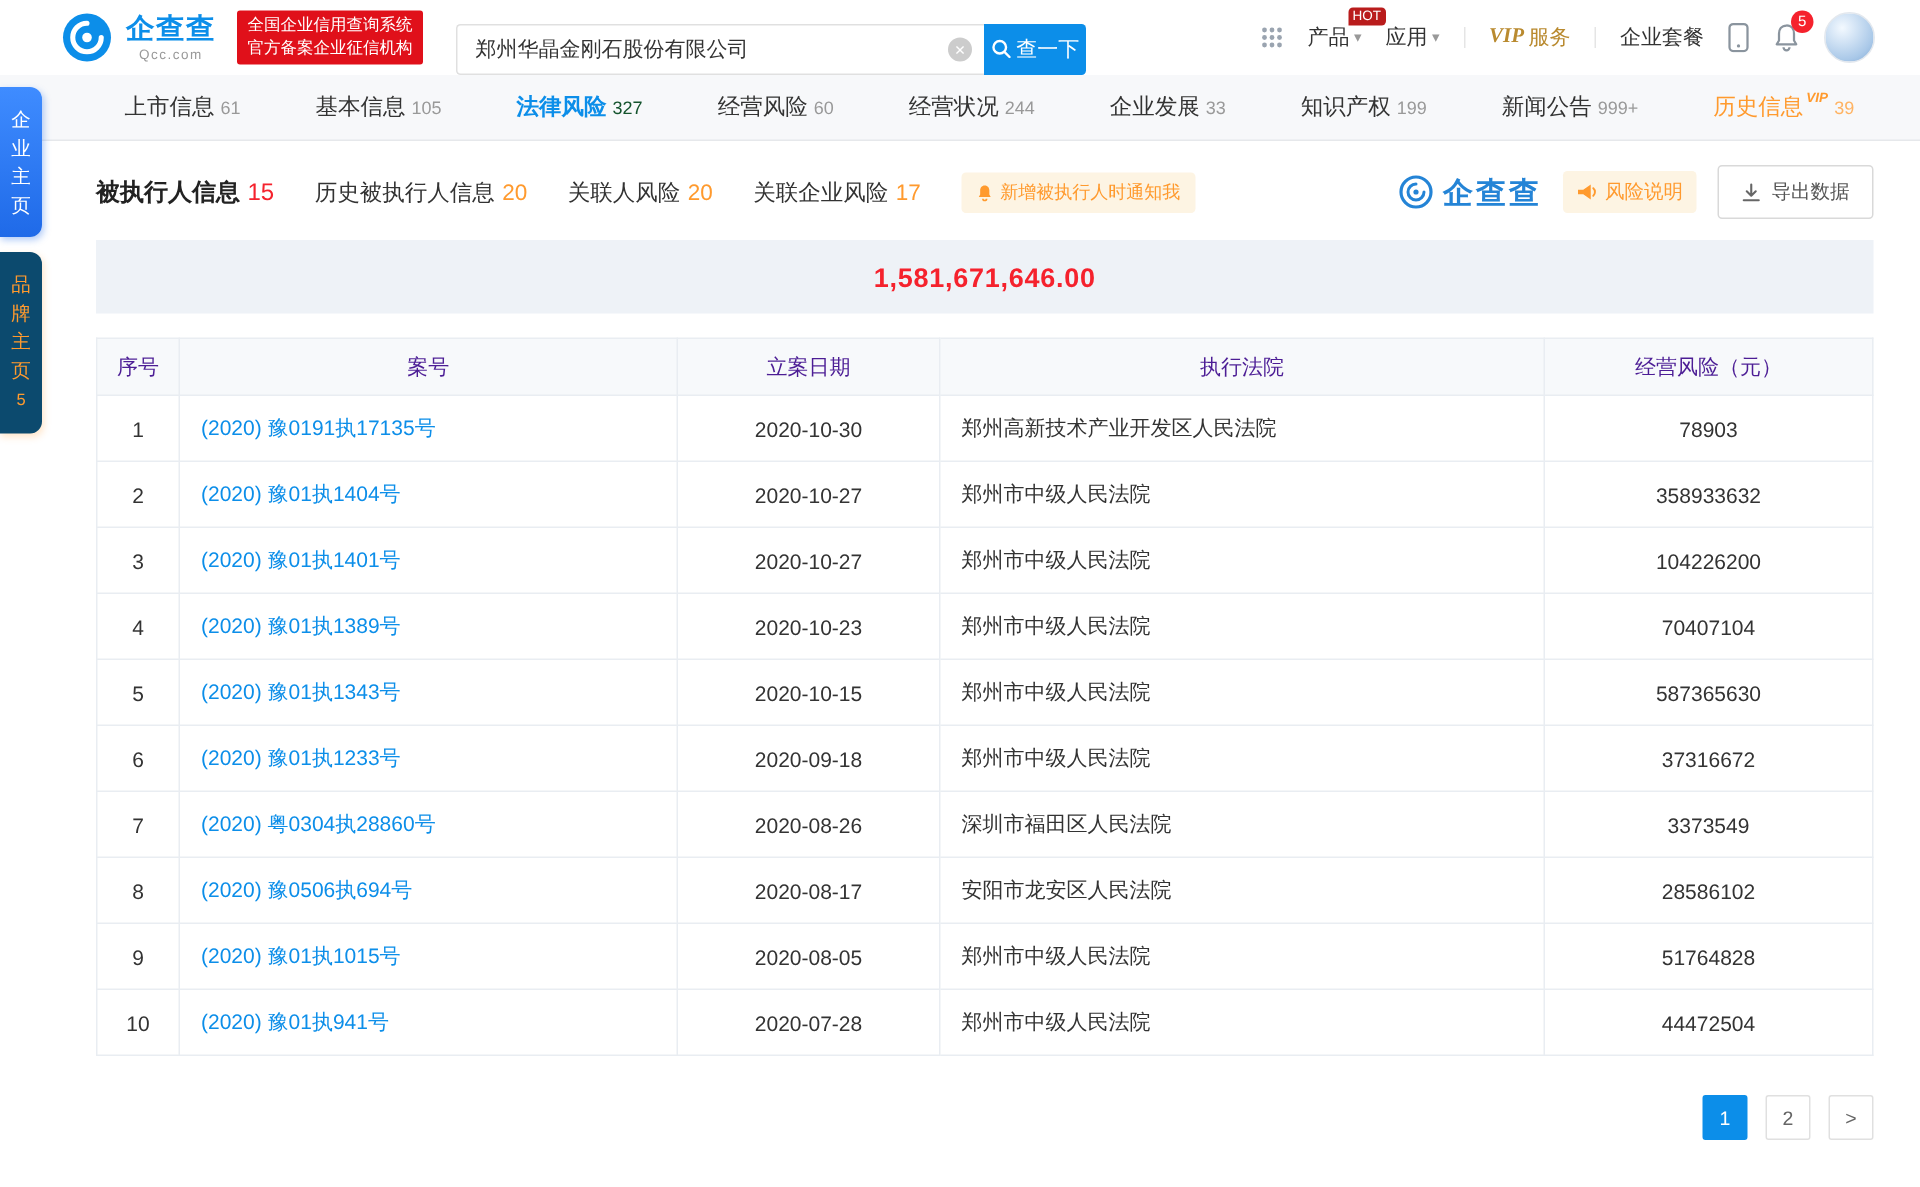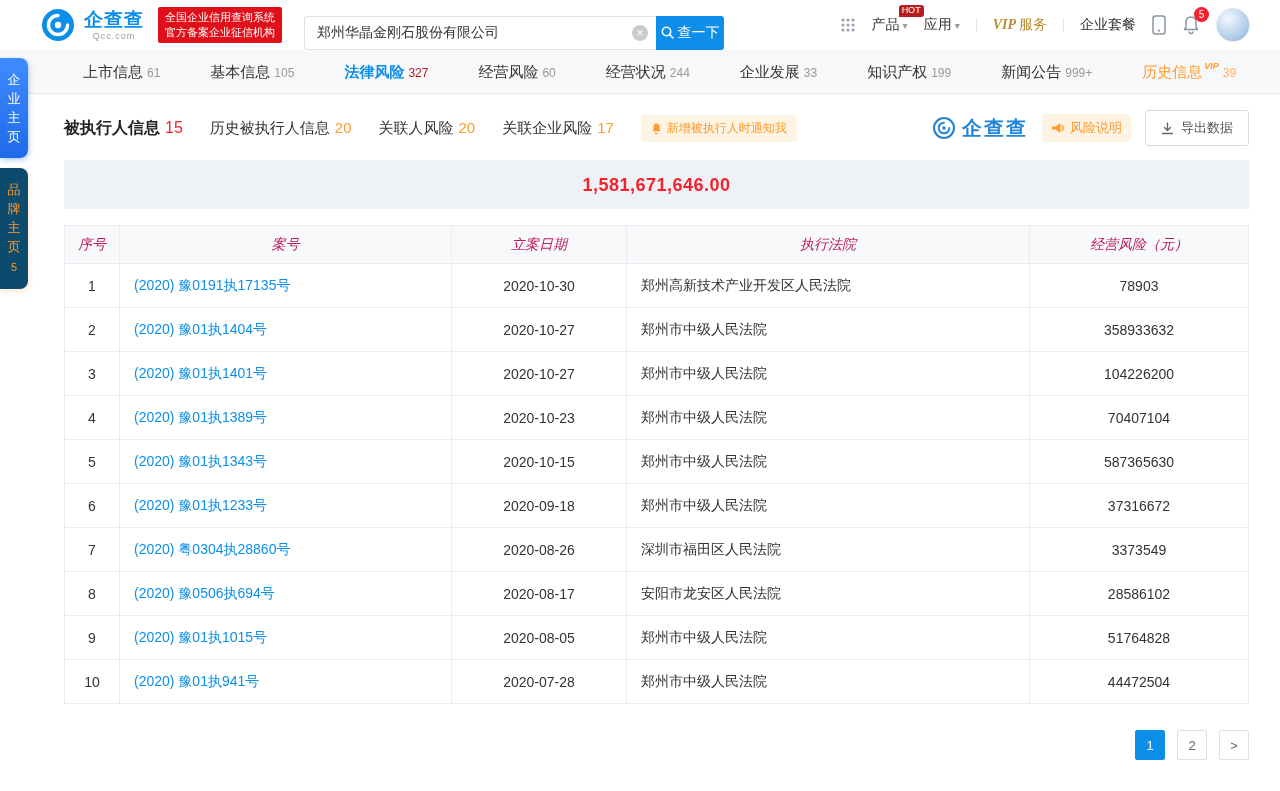--- a/index.html
+++ b/index.html
@@ -28,21 +28,21 @@
   .vip-word { font-style:italic; font-weight:700; font-family:"Liberation Serif", serif; color:#b98a2f; }
   .vip-rest { color:#b98a2f; }
   .bell-wrap { position:relative; cursor:pointer; display:flex; }
   .bell-badge { position:absolute; top:-8px; right:-9px; background:#f5222d; color:#fff; font-size:10px; min-width:15px; height:15px; line-height:15px; text-align:center; border-radius:8px; padding:0 3px; }
   .avatar { width:34px; height:34px; border-radius:50%; background:radial-gradient(circle at 35% 30%, #f3f9ff, #a9c8e8 70%, #7fa8d6); border:1px solid #e3e8ee; cursor:pointer; }
   
   .tabbar { height:44px; background:#f7f8fa; border-bottom:1px solid #e6e8eb; display:flex; padding-left:58px; }
   .tab { padding:0 25px; line-height:43px; font-size:15px; color:#333; cursor:pointer; white-space:nowrap; }
   .tab .t-count { font-size:12px; color:#999; margin-left:4px; }
   .tab.active { color:#0c8ee9; font-weight:700; }
-  .tab.active .t-count { color:#b91c1c; font-weight:400; }
+  .tab.active .t-count { color:#14532d; font-weight:400; }
   .tab.viptab { color:#ff9a2e; }
   .tab.viptab .t-count { color:#ffb362; }
   .vip-sup { font-size:9px; font-style:italic; font-weight:700; color:#ff9a2e; position:relative; top:-8px; margin-left:2px; }
   
   .side-tabs { position:absolute; left:0; top:58px; z-index:30; display:flex; flex-direction:column; gap:10px; }
   .side-tab { width:28px; padding:12px 7px; word-break:break-all; line-height:19px; font-size:13px; text-align:center; border-radius:0 8px 8px 0; cursor:pointer; }
   .side-tab.blue { background:linear-gradient(180deg,#3f8cff,#1f6ae8); color:#fff; box-shadow:1px 2px 5px rgba(31,106,232,.35); }
   .side-tab.orange { background:#0c4a6e; color:#ff9a2e; box-shadow:1px 2px 5px rgba(255,154,46,.25); }
   .side-count { display:block; font-size:11px; margin-top:2px; }
   
@@ -58,21 +58,21 @@
   .wm-text { font-size:20px; font-weight:700; color:#2484d6; letter-spacing:2px; }
   .risk-pill { display:flex; align-items:center; gap:5px; color:#ff9a2e; font-size:13px; background:#fdf4e3; padding:5px 9px; border-radius:3px; cursor:pointer; }
   .export-btn { display:flex; align-items:center; gap:7px; border:1px solid #d9d9d9; background:#fff; color:#555; font-size:13px; padding:8px 15px; border-radius:3px; cursor:pointer; font-family:inherit; }
   
   .summary { margin-top:14px; background:#eef2f7; text-align:center; padding:15px 0 13px; }
   .sum-amount { font-size:18px; font-weight:700; color:#f5222d; letter-spacing:.5px; }
   .sum-label { font-size:13px; color:#666; margin-top:8px; }
   
   table { width:100%; border-collapse:collapse; table-layout:fixed; margin-top:16px; }
   th, td { border:1px solid #e9edf2; font-size:14px; }
-  th { background:#f7f9fb; height:38px; font-weight:400; color:#be185d; text-align:center;font-style:italic; }
+  th { background:#f7f9fb; height:38px; font-weight:400; color:#4c1d95; text-align:center; }
   td { height:44px; padding:0 14px; color:#333; background:#fff; }
   td.center { text-align:center; padding:0 4px; }
   td.left { text-align:left; }
   a.case-link { color:#0c8ee9; text-decoration:none; cursor:pointer; }
   
   .pagination { display:flex; justify-content:flex-end; gap:12px; margin-top:26px; }
   .page-btn { min-width:30px; height:30px; border:1px solid #e0e0e0; background:#fff; color:#666; font-size:13px; border-radius:2px; cursor:pointer; font-family:inherit; }
   .page-btn.active { background:#0c8ee9; border-color:#0c8ee9; color:#fff; }
   .icon { flex:none; display:inline-flex; }
 </style>

